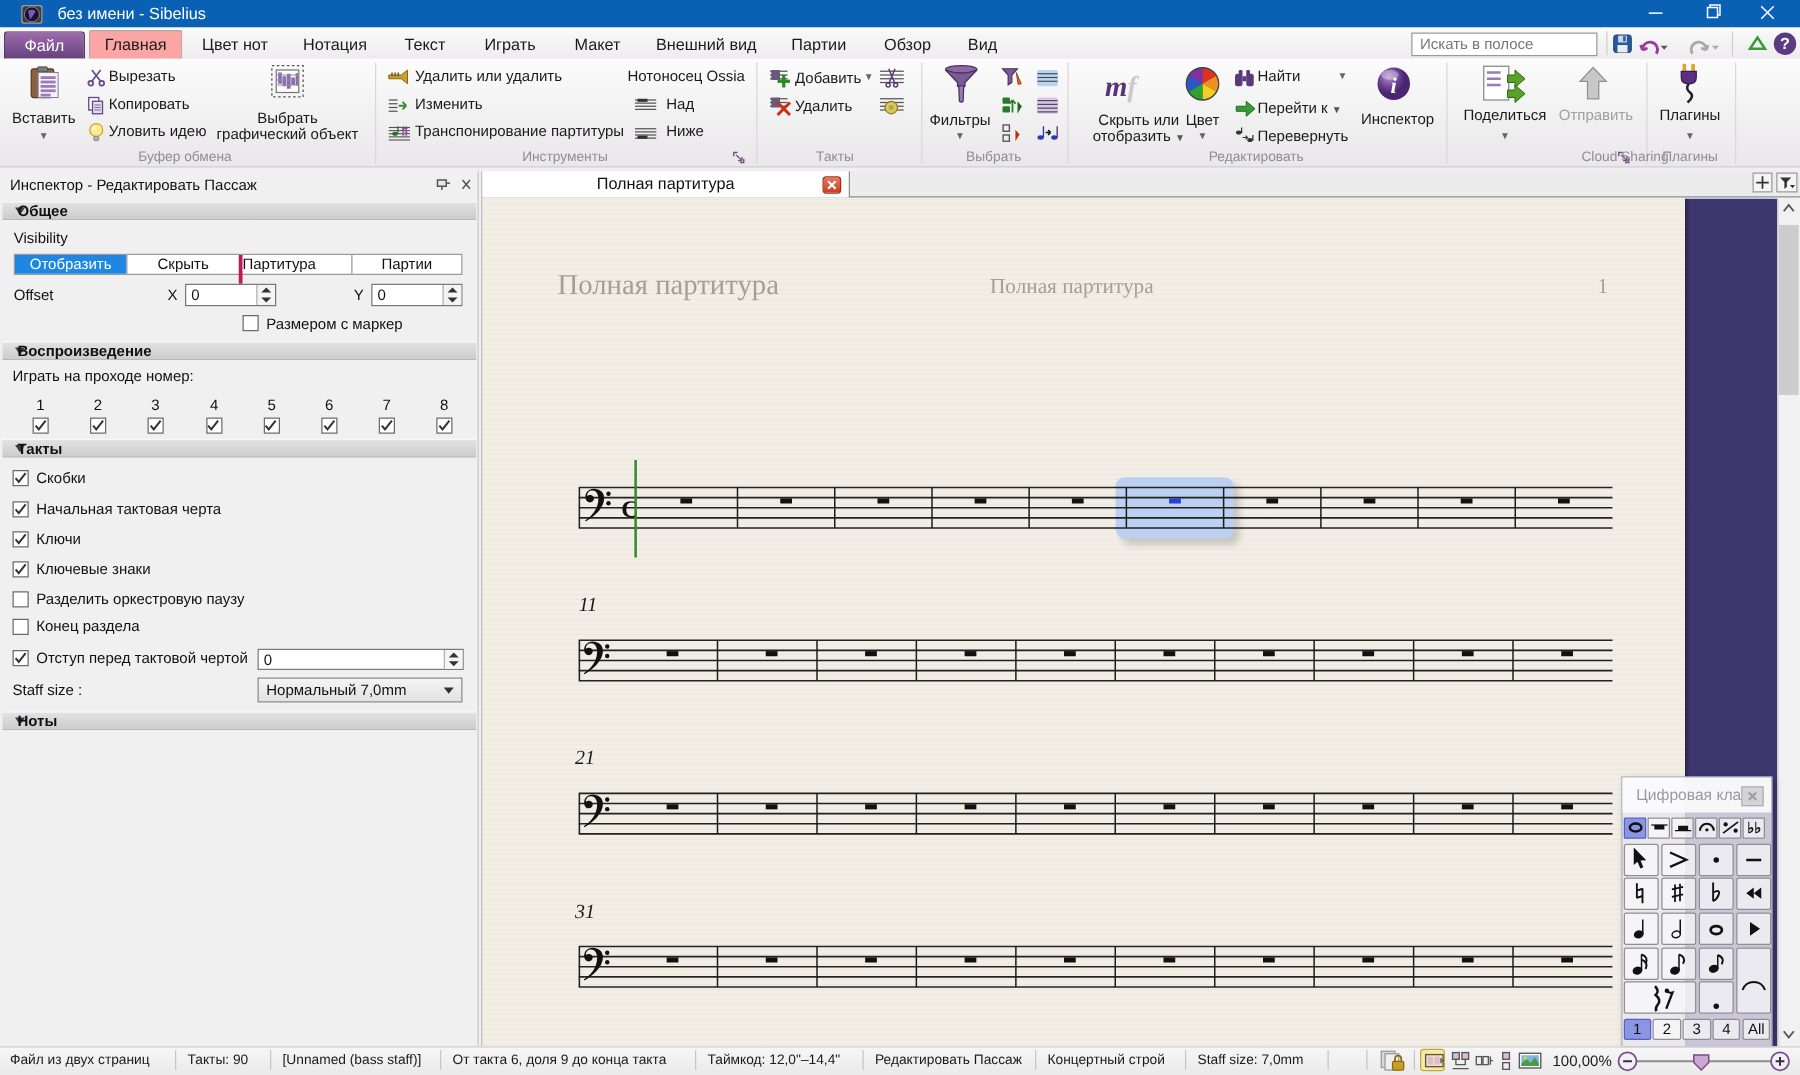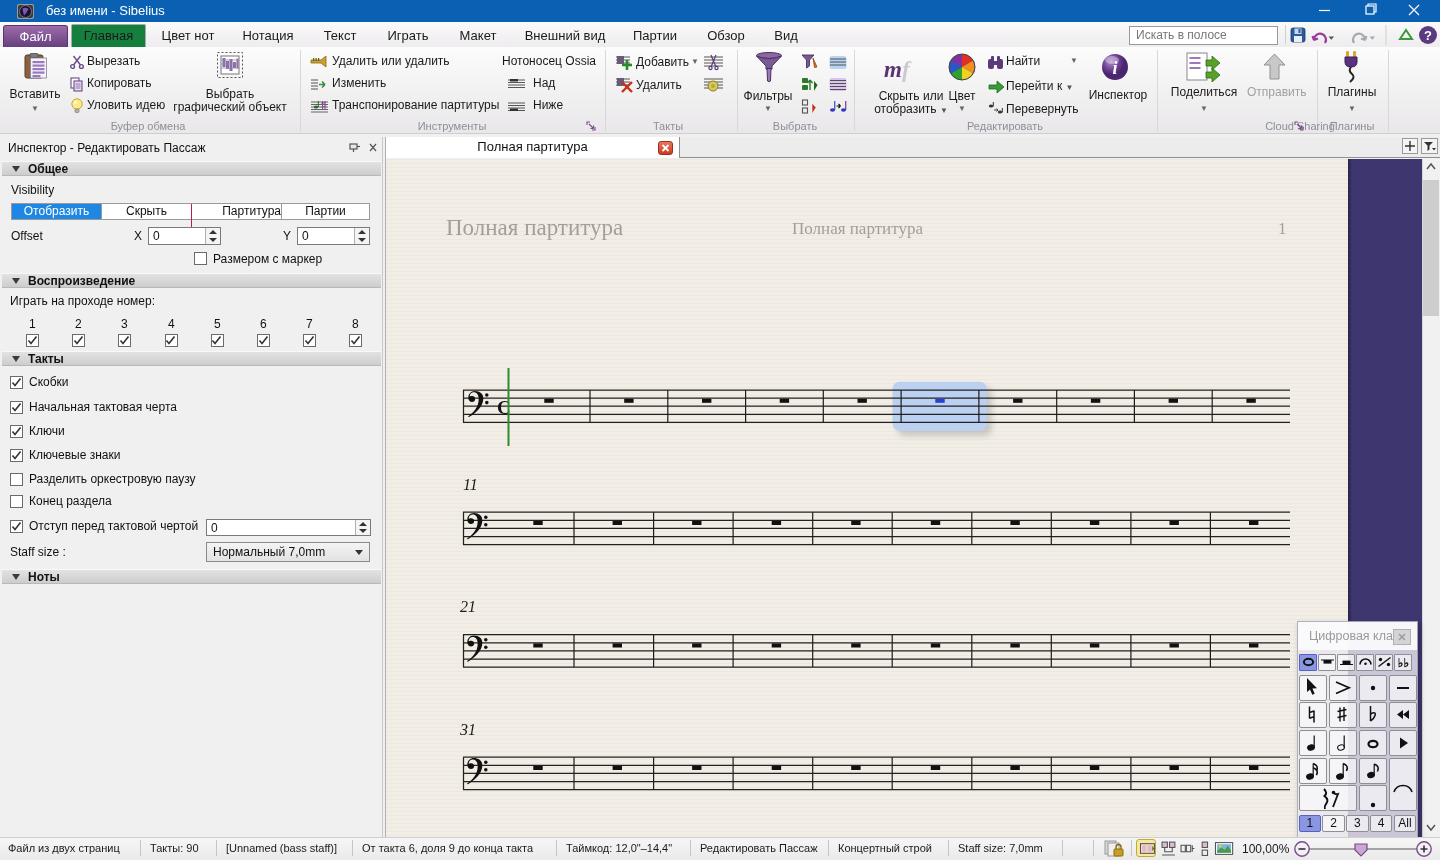--- a/index.html
+++ b/index.html
@@ -4,35 +4,35 @@
 *{margin:0;padding:0;box-sizing:border-box;}
 html,body{width:1440px;height:860px;overflow:hidden;font-family:"Liberation Sans",sans-serif;}
 .abs{position:absolute;}
 #app{position:relative;width:1440px;height:860px;background:#f0f0f0;}
 
 #titlebar{left:0;top:0;width:1440px;height:22px;background:#0a61b4;}
 #titletext{left:46px;top:3px;color:#fff;font-size:13px;}
 
 #tabrow{left:0;top:22px;width:1440px;height:25px;background:linear-gradient(#fafafa,#eeecee);}
 #filetab{left:3px;top:25px;width:65px;height:22px;background:linear-gradient(#9d6cab,#66407e);border:1px solid #5a3570;border-bottom:none;border-radius:3px 3px 0 0;color:#fff;font-size:13px;text-align:center;line-height:21px;}
-#hometab{left:71px;top:24px;width:75px;height:23px;background:#15803d;border:1px solid #ababab;border-bottom:none;border-radius:2px 2px 0 0;color:#1a1a1a;font-size:13px;text-align:center;line-height:22px;}
+#hometab{left:71px;top:24px;width:75px;height:23px;background:#fca5a5;border:1px solid #ababab;border-bottom:none;border-radius:2px 2px 0 0;color:#1a1a1a;font-size:13px;text-align:center;line-height:22px;}
 .rtab{top:4px;color:#1a1a1a;font-size:13px;line-height:20px;text-align:center;}
 #searchbox{left:1129px;top:26px;width:149px;height:19px;background:#fff;border:1px solid #999;font-size:12px;color:#777;line-height:17px;padding-left:6px;}
 
 #ribbon{left:0;top:47px;width:1440px;height:87px;background:linear-gradient(#fcfcfc,#e9e7e9);border-bottom:1px solid #cfcdcf;}
 .rsep{top:3px;width:1px;height:81px;background:#d9d7d9;}
 .glabel{top:73px;color:#8e8e96;font-size:11px;text-align:center;white-space:nowrap;}
 .rtext{font-size:12px;color:#1a1a1a;white-space:nowrap;}
 .rtextg{font-size:12px;color:#a0a0a0;white-space:nowrap;}
 .dda{color:#666;font-size:8px;}
 
 #panel{left:0;top:137px;width:383px;height:700px;background:#f0f0f0;border-right:1px solid #c8c8c8;}
 .secbar{left:2px;width:379px;height:15px;background:linear-gradient(#e2e2e2,#cdcdcd);border-top:1px solid #f8f8f8;border-bottom:1px solid #b8b8b8;}
 .secbar .tri{position:absolute;left:10px;top:4px;width:0;height:0;border-left:4px solid transparent;border-right:4px solid transparent;border-top:6px solid #3a3a4a;}
-.secbar .st{position:absolute;left:26px;top:0px;font-size:12px;font-weight:bold;color:#111;}
+.secbar .st{position:absolute;left:12px;top:0px;font-size:12px;font-weight:bold;color:#111;}
 .ptext{font-size:12px;color:#111;position:absolute;white-space:nowrap;}
 .cb{position:absolute;width:13px;height:13px;background:#fff;border:1px solid #6a6a6a;}
 .spin{position:absolute;background:#fff;border:1px solid #7a7a7a;font-size:12px;color:#111;}
 .spin .v{position:absolute;left:4px;top:1px;}
 .spin .ud{position:absolute;right:0;top:0;bottom:0;width:15px;border-left:1px solid #b0b0b0;background:#f4f4f4;}
 .uarr{position:absolute;left:3px;top:2px;width:0;height:0;border-left:4px solid transparent;border-right:4px solid transparent;border-bottom:4px solid #333;}
 .darr{position:absolute;left:3px;bottom:2px;width:0;height:0;border-left:4px solid transparent;border-right:4px solid transparent;border-top:4px solid #333;}
 
 #docedge{left:385px;top:137px;width:1px;height:700px;background:#b0b0b0;}
 #doctabs{left:386px;top:137px;width:1054px;height:21px;background:#ececec;border-bottom:1px solid #8f8f8f;}
@@ -434,21 +434,21 @@
 </g>
     </svg>
 <div class="abs secbar" style="top:161px;">
       <span class="tri"></span>
       <span class="st">Общее</span>
     </div>
 <div class="abs ptext" style="left:11px;top:183px;">Visibility</div>
 <div class="abs" style="left:11px;top:203px;width:359px;height:17px;border:1px solid #9a9a9a;background:#fff;">
 <div class="abs" style="left:0;top:0;width:89px;height:15px;background:#1e87e4;color:#fff;font-size:12px;text-align:center;line-height:15px;">Отобразить</div>
 <div class="abs" style="left:89px;top:0;width:90px;height:15px;border-left:1px solid #9a9a9a;color:#111;font-size:12px;text-align:center;line-height:15px;">Скрыть</div>
-<div class="abs" style="left:179px;top:0;width:90px;height:32px;border-left:1px solid #be185d;color:#111;font-size:12px;text-align:right;line-height:15px;">Партитура</div>
+<div class="abs" style="left:179px;top:0;width:90px;height:32px;border-left:3px solid #be185d;color:#111;font-size:12px;text-align:left;line-height:15px;">Партитура</div>
 <div class="abs" style="left:269px;top:0;width:88px;height:15px;border-left:1px solid #9a9a9a;color:#111;font-size:12px;text-align:center;line-height:15px;">Партии</div>
 </div>
 <div class="abs ptext" style="left:11px;top:229px;">Offset</div>
 <div class="abs ptext" style="left:134px;top:229px;">X</div>
 <div class="abs spin" style="left:148px;top:227px;width:73px;height:18px;">
       <span class="v">0</span>
 <span class="ud">
         <span class="uarr"></span>
         <span class="darr"></span>
       </span>

